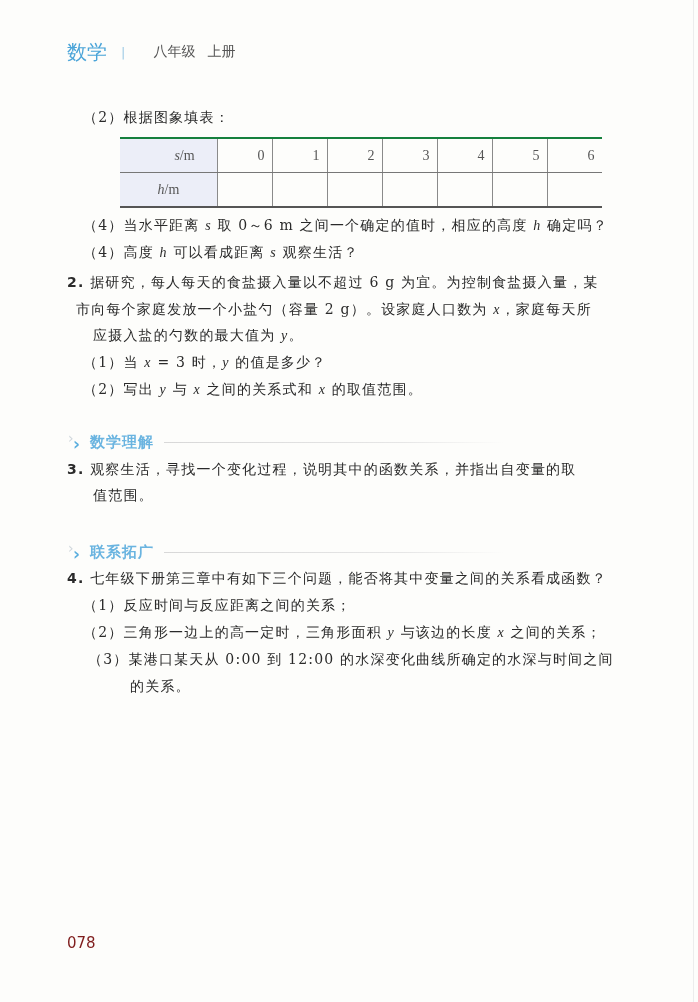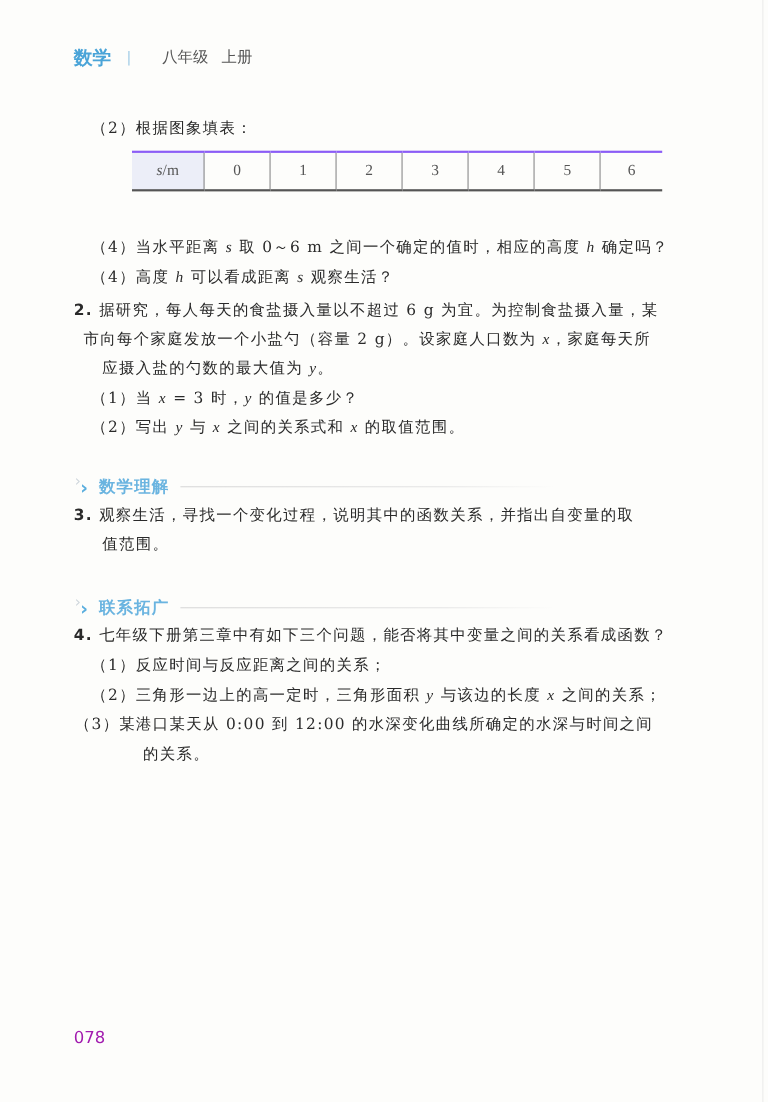--- a/index.html
+++ b/index.html
@@ -13,21 +13,21 @@
     .scan-edge {
       position: absolute; right: 4px; top: 0; width: 1px; height: 1002px;
       background: #ececec;
     }
     .header {
       position: absolute; left: 67px; top: 40px; height: 24px;
       display: flex; align-items: center;
       font-family: "DejaVu Sans", "Liberation Sans", sans-serif;
       font-size: 14px;
     }
-    .header .subject { color: #4aa4d8; font-weight: bold; font-size: 17px; }
+    .header .subject { color: #4aa4d8; font-weight: normal; font-size: 20px; }
     .header .sep { color: #9fcbe6; margin: 0 12px 0 14px; font-size: 13px; }
     .header .grade { color: #555; margin-left: 16px; }
     .header .vol { color: #555; margin-left: 12px; }
 
     .line {
       position: absolute; font-size: 14px; line-height: 20px;
       white-space: nowrap; letter-spacing: 1.2px;
     }
     .num { font-weight: bold; font-family: "DejaVu Sans", "Liberation Sans", sans-serif; }
     i.v { font-style: italic; font-family: "Liberation Serif", "DejaVu Serif", serif; }
@@ -36,21 +36,21 @@
       position: absolute; left: 120px; top: 137px; width: 482px;
       border-collapse: collapse;
       font-family: "Liberation Serif", "DejaVu Serif", serif;
       font-size: 14px; color: #555;
     }
     table.data td {
       height: 33px; text-align: center; padding: 0;
       border-left: 1px solid #8a8a8a;
     }
     table.data td:first-child { border-left: none; width: 65px; background: #eceef8; }
-    table.data tr:first-child td { border-top: 2px solid #8b5cf6; border-bottom: 1px solid #777; }
+    table.data tr:first-child td { border-top: 2px solid #15803d; border-bottom: 1px solid #777; padding-left: 32px; }
     table.data tr:last-child td { border-bottom: 2px solid #555; }
 
     .section {
       position: absolute; left: 66px; height: 24px; display: flex; align-items: center;
       font-family: "DejaVu Sans", "Liberation Sans", sans-serif;
     }
     .section .chev {
       position: relative; width: 24px; height: 24px;
     }
     .section .chev .back {
@@ -61,21 +61,21 @@
     }
     .section .title { color: #6ab4e0; font-size: 15px; letter-spacing: 1px; font-weight: bold; }
     .section .rule {
       margin-left: 10px; width: 340px; height: 1px;
       background: linear-gradient(to right, #d8d8d8, #e6e6e6 70%, rgba(230,230,230,0));
     }
 
     .page-num {
       position: absolute; left: 67px; top: 934px;
       font-family: "DejaVu Sans", "Liberation Sans", sans-serif;
-      font-size: 15px; color: #a21caf;
+      font-size: 15px; color: #7f1d1d;
     }
   </style>
 </head>
 <body>
 
 <div class="scan-edge"></div>
 
 <div class="header">
   <span class="subject">数学</span>
   <span class="sep">|</span>
@@ -89,20 +89,30 @@
   <tbody>
       <tr>
     <td><i class="v">s</i><span>/m</span></td>
     <td>0</td>
     <td>1</td>
     <td>2</td>
     <td>3</td>
     <td>4</td>
     <td>5</td>
     <td>6</td>
+  </tr>
+  <tr>
+    <td><i class="v">h</i><span>/m</span></td>
+    <td></td>
+    <td></td>
+    <td></td>
+    <td></td>
+    <td></td>
+    <td></td>
+    <td></td>
   </tr>
 </tbody>
   </table>
 
 <div class="line" style="left:83px; top:215px;"><span>（4）当水平距离 </span><i class="v">s</i><span> 取 0～6 m 之间一个确定的值时，相应的高度 </span><i class="v">h</i><span> 确定吗？</span></div>
 
 <div class="line" style="left:83px; top:242px;"><span>（4）高度 </span><i class="v">h</i><span> 可以看成距离 </span><i class="v">s</i><span> 观察生活？</span></div>
 
 <div class="line" style="left:67px; top:272px;"><span class="num">2.</span> <span>据研究，每人每天的食盐摄入量以不超过 6 g 为宜。为控制食盐摄入量，某</span></div>
 <div class="line" style="left:76px; top:299px;"><span>市向每个家庭发放一个小盐勺（容量 2 g）。设家庭人口数为 </span><i class="v">x</i><span>，家庭每天所</span></div>
@@ -127,16 +137,16 @@
       <span class="back">›</span>
       <span class="front">›</span>
     </span>
   <span class="title">联系拓广</span>
   <span class="rule"></span>
 </div>
 
 <div class="line" style="left:67px; top:568px;"><span class="num">4.</span> <span>七年级下册第三章中有如下三个问题，能否将其中变量之间的关系看成函数？</span></div>
 <div class="line" style="left:83px; top:595px;">（1）反应时间与反应距离之间的关系；</div>
 <div class="line" style="left:83px; top:622px;"><span>（2）三角形一边上的高一定时，三角形面积 </span><i class="v">y</i><span> 与该边的长度 </span><i class="v">x</i><span> 之间的关系；</span></div>
-<div class="line" style="left:68px; top:649px;">（3）某港口某天从 0:00 到 12:00 的水深变化曲线所确定的水深与时间之间</div>
+<div class="line" style="left:88px; top:649px;">（3）某港口某天从 0:00 到 12:00 的水深变化曲线所确定的水深与时间之间</div>
 <div class="line" style="left:130px; top:676px;">的关系。</div>
 
 <div class="page-num">078</div>
 
 </body></html>

